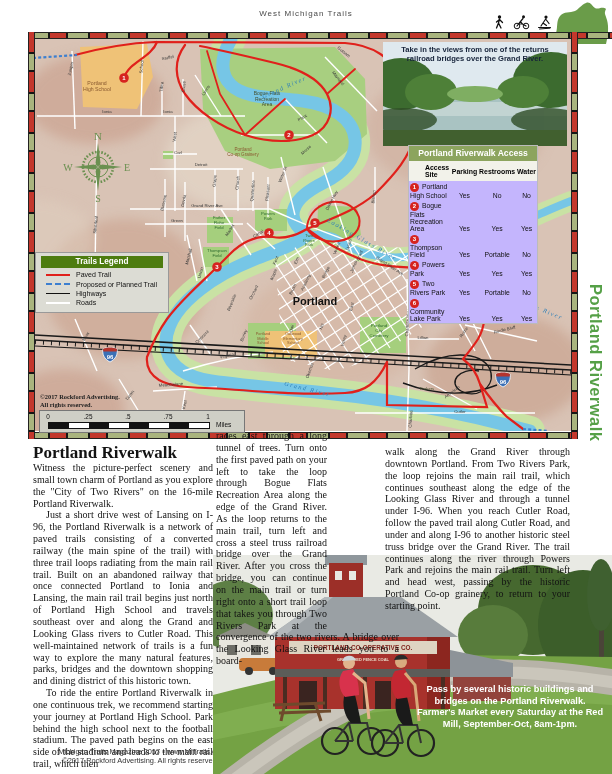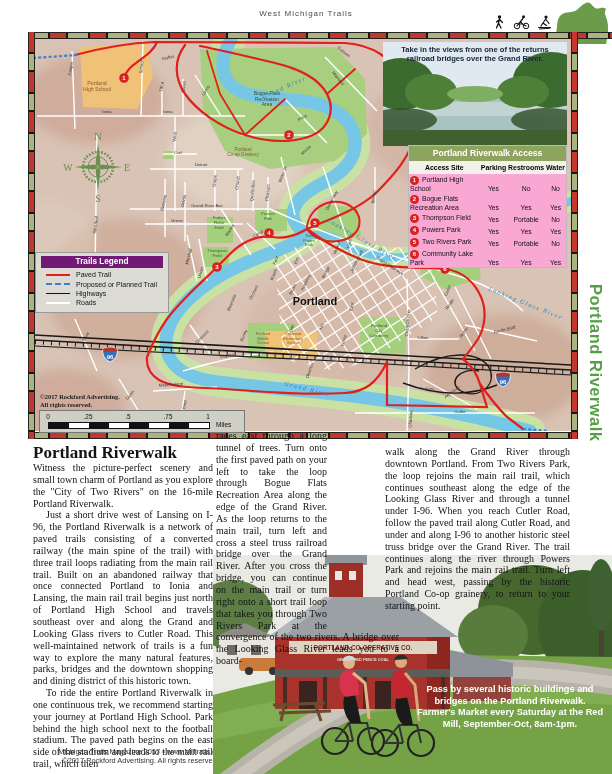--- a/index.html
+++ b/index.html
@@ -14,31 +14,31 @@
   .band-v{width:7px;background:repeating-linear-gradient(180deg,#c3372c 0 20px,#151515 20px 22px,#a9b47e 22px 38px,#151515 38px 40px);border-left:1px solid #222;border-right:1px solid #222;box-sizing:border-box;}
   #band-top{left:28px;top:32px;width:584px;}
   #band-bottom{left:28px;top:432px;width:550px;}
   #band-left{left:28px;top:32px;height:407px;}
   #band-right{left:571px;top:32px;height:407px;}
   #map-svg{left:35px;top:39px;}
   
   #inset-photo{left:383px;top:42px;width:184px;height:104px;}
   #inset-caption{left:392px;top:45px;width:166px;text-align:center;font-size:7.6px;line-height:9px;font-weight:bold;color:#16233a;}
   
-  #access-table{left:409px;top:146px;width:157px;background:#f9a8d4;box-shadow:0 0 0 1px #bbb;font-size:6.8px;}
+  #access-table{left:409px;top:146px;width:128px;background:#c4b5fd;box-shadow:0 0 0 1px #bbb;font-size:6.8px;}
   #access-title{background:#8ca45e;color:#fff;font-weight:bold;font-size:8.6px;text-align:center;padding:2px 0 3px;}
   #access-table table{border-collapse:collapse;width:100%;}
   #access-table th{font-size:6.9px;font-weight:bold;text-align:center;padding:3px 1px;background:#f2f2ea;}
   #access-table th:first-child{text-align:left;padding-left:16px;}
   #access-table td{padding:1.5px 1px;text-align:center;vertical-align:bottom;color:#111;}
   #access-table td.site{text-align:left;white-space:normal;}
   .numball{display:inline-block;width:9px;height:9px;border-radius:50%;background:#d6231f;color:#fff;font-size:6px;font-weight:bold;text-align:center;line-height:9.5px;margin-right:3px;vertical-align:middle;}
   
   #legend-box{left:36px;top:253px;width:132px;background:#dcdcd4;box-shadow:0 0 0 1px #999;padding-bottom:4px;}
-  #legend-title{margin:3px 5px 2px;background:#701a75;color:#fff;font-weight:bold;font-size:8.2px;text-align:center;padding:1px 0 2px;}
+  #legend-title{margin:3px 5px 2px;background:#4d7c0f;color:#fff;font-weight:bold;font-size:8.2px;text-align:center;padding:1px 0 2px;}
   .legend-row{display:flex;align-items:center;gap:6px;padding:1.2px 0 1.2px 10px;font-size:7px;color:#111;}
   .legend-swatch{width:24px;height:0;flex:0 0 24px;}
   .sw-paved{border-top:2.4px solid #e0201b;}
   .sw-proposed{border-top:2.4px dashed #3c7fd0;}
   .sw-highway{border-top:1.8px solid #111;}
   .sw-road{border-top:2.4px solid #fff;}
   
   #scalebar{left:40px;top:411px;width:204px;height:21px;background:#cfcfc6;box-shadow:0 0 0 1px #777;font-size:6.4px;color:#111;}
   .scale-tick{position:absolute;top:2px;transform:translateX(-50%);}
   #scale-unit{position:absolute;top:10px;left:176px;font-size:6.6px;}

